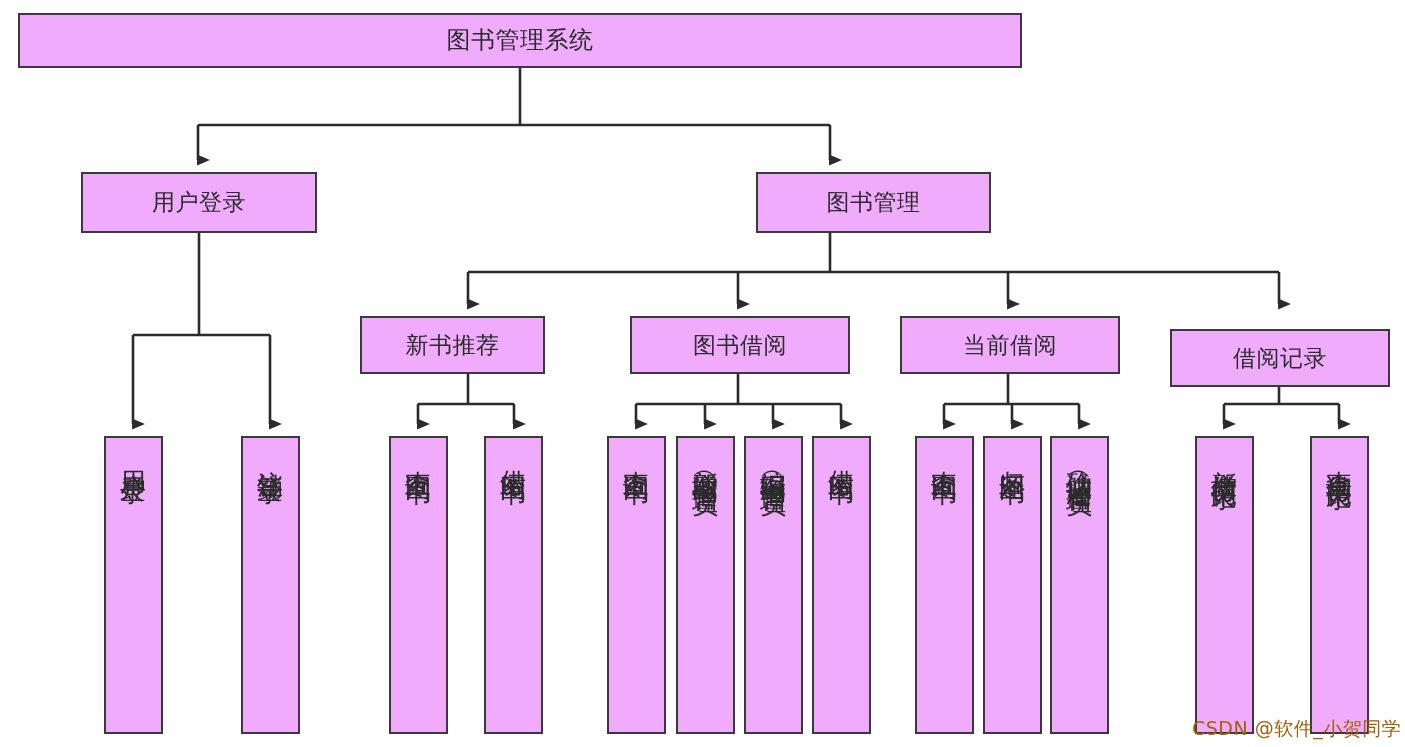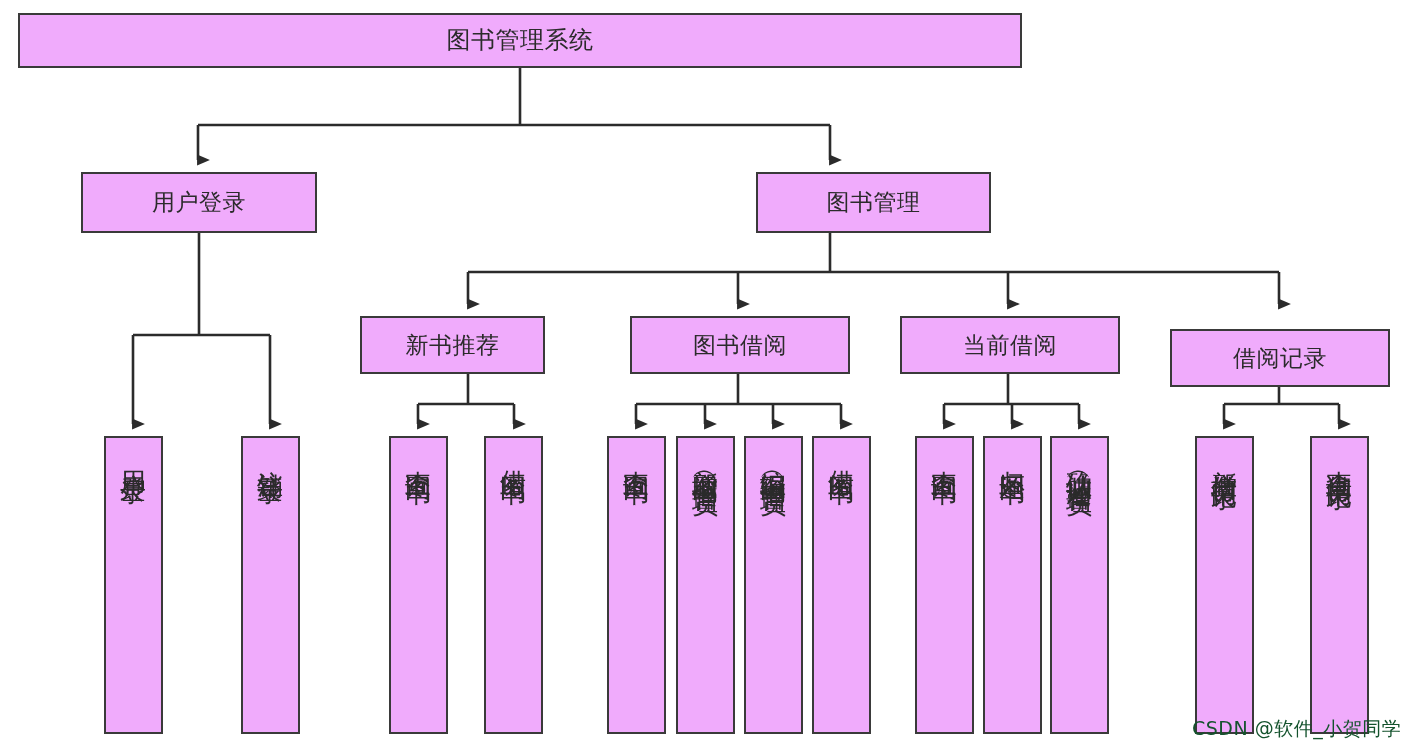--- a/index.html
+++ b/index.html
@@ -61,21 +61,21 @@
     writing-mode: vertical-rl;
     text-orientation: upright;
     font-size: 26px;
     line-height: 1.0;
     letter-spacing: 3px;
     white-space: nowrap;
   }
   .watermark {
     position: absolute;
     font-size: 19px;
-    color: #14532d;
+    color: #a16207;
     white-space: nowrap;
     letter-spacing: 0.5px;
   }
 </style>
 </head>
 <body>
 
 <div id="canvas">
 
   <svg id="wires" viewBox="0 0 1405 747" xmlns="http://www.w3.org/2000/svg">

